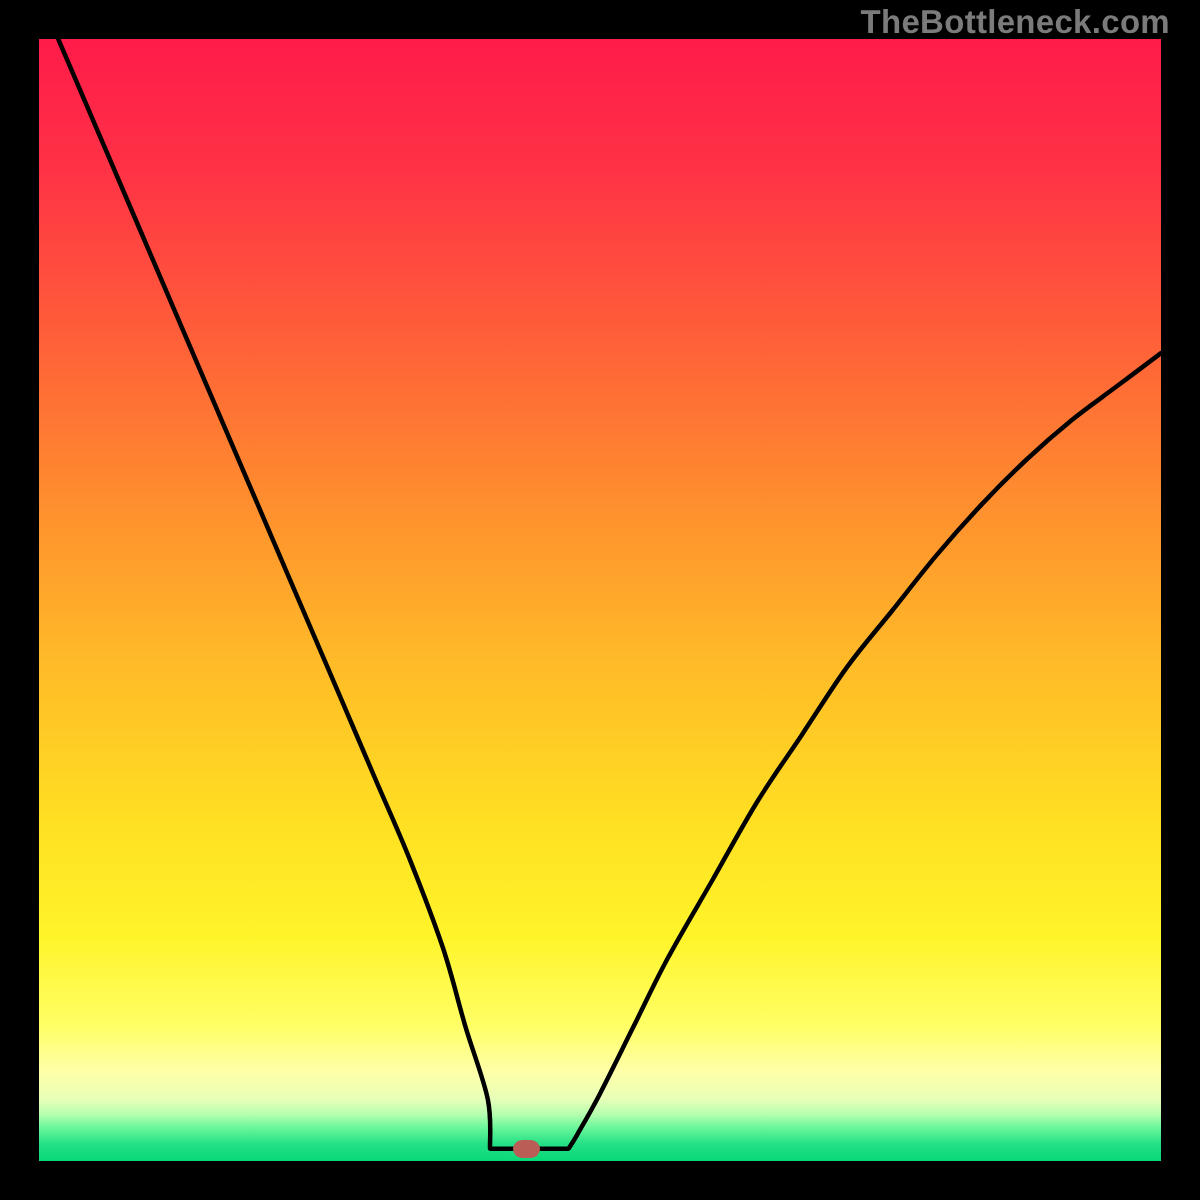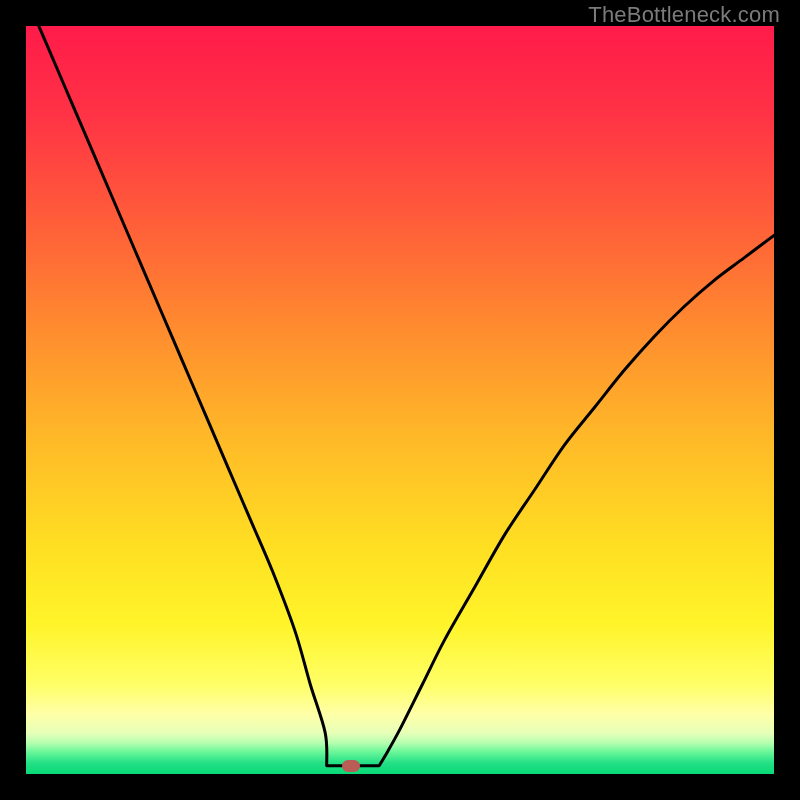--- a/index.html
+++ b/index.html
@@ -46,21 +46,21 @@
     height: 12px;
     border-radius: 6px;
     transform: translate(-50%, -50%);
   }
   .watermark {
     position: absolute;
     top: 2px;
     right: 20px;
     font-family: Arial, Helvetica, sans-serif;
     font-size: 22px;
-    font-weight: 400;
+    font-weight: 700;
     color: #7b7b7b;
     letter-spacing: 0.2px;
   }
 </style>
 </head>
 <body>
 <div class="frame">
   <div class="watermark">TheBottleneck.com</div>
   <div class="plot">
     <svg class="gradient" viewBox="0 0 748 748" preserveAspectRatio="none">

